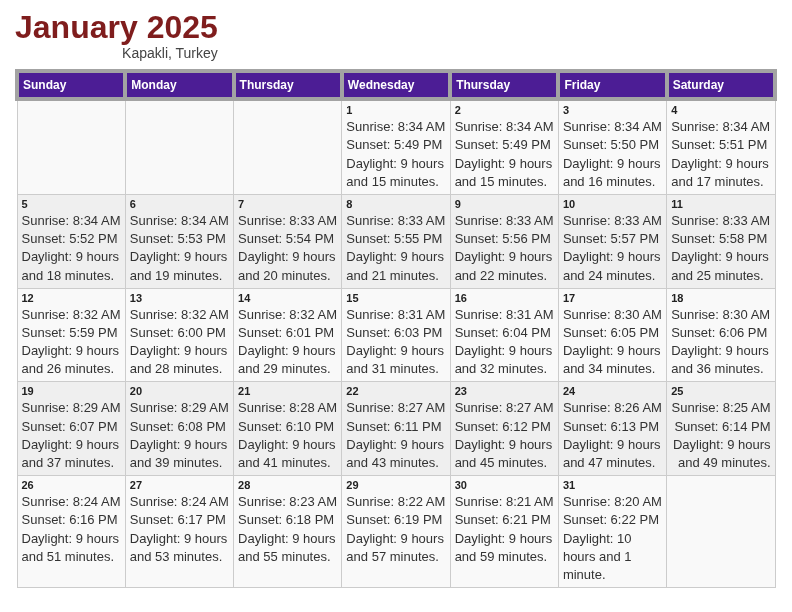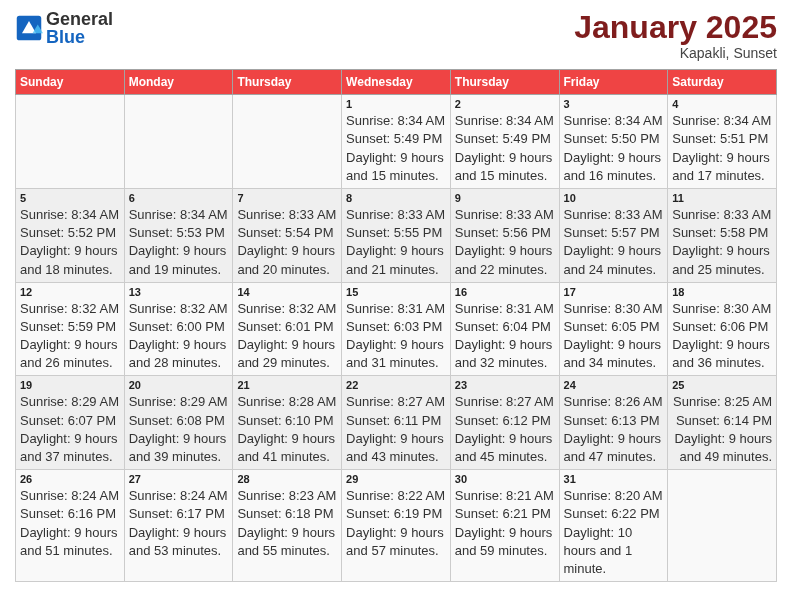--- a/index.html
+++ b/index.html
@@ -58,27 +58,27 @@
     .location {
       font-size: 14px;
       color: #444;
     }
     .calendar {
       width: 100%;
       border-collapse: collapse;
       border: 1px solid #ccc;
     }
     .calendar th {
-      background: #ef4444;
+      background: #4c1d95;
       color: #fff;
       font-size: 12px;
       font-weight: bold;
       padding: 5px 4px;
       text-align: left;
-      border: 1px solid #a3a3a3;
+      border: 4px solid #a3a3a3;
     }
     .calendar td {
       border: 1px solid #ccc;
       vertical-align: top;
       padding: 3px 4px;
       font-size: 9.5px;
       color: #333;
       width: calc(100% / 7);
       height: 78px;
       background: #fff;
@@ -103,34 +103,23 @@
     }
     .empty-cell {
       background: #f9f9f9 !important;
     }
   </style>
 </head>
 <body>
 
 <div class="page">
   <div class="header">
-    <div class="logo">
-      <svg class="logo-icon" viewBox="0 0 32 32">
-        <rect x="2" y="2" width="28" height="28" rx="3" fill="#1565c0"></rect>
-        <polygon points="8,22 16,8 24,22" fill="white"></polygon>
-        <polygon points="20,22 26,12 32,22" fill="#4fc3f7" opacity="0.8"></polygon>
-      </svg>
-      <div class="logo-text">
-        <span class="logo-general">General</span>
-        <span class="logo-blue">Blue</span>
-      </div>
-    </div>
     <div class="title-section">
       <div class="month-title">January 2025</div>
-      <div class="location">Kapakli, Sunset</div>
+      <div class="location">Kapakli, Turkey</div>
     </div>
   </div>
 
   <table class="calendar">
     <thead>
       <tr>
       <th>Sunday</th>
           <th>Monday</th>
           <th>Thursday</th>
           <th>Wednesday</th>

